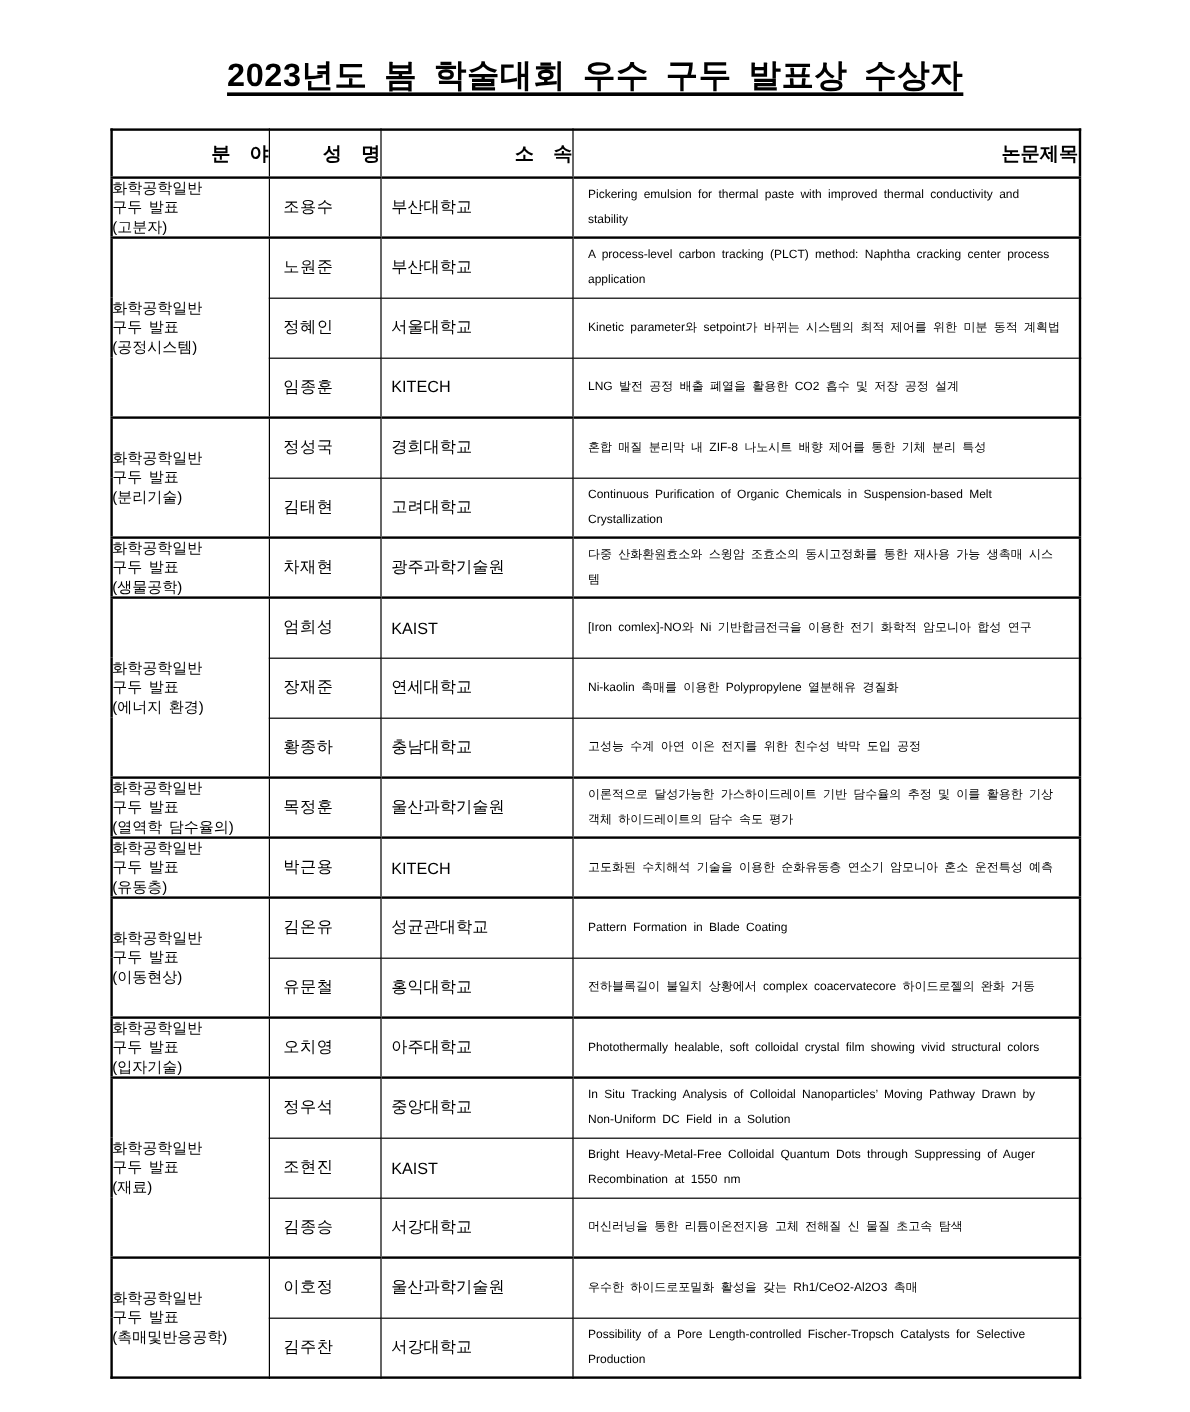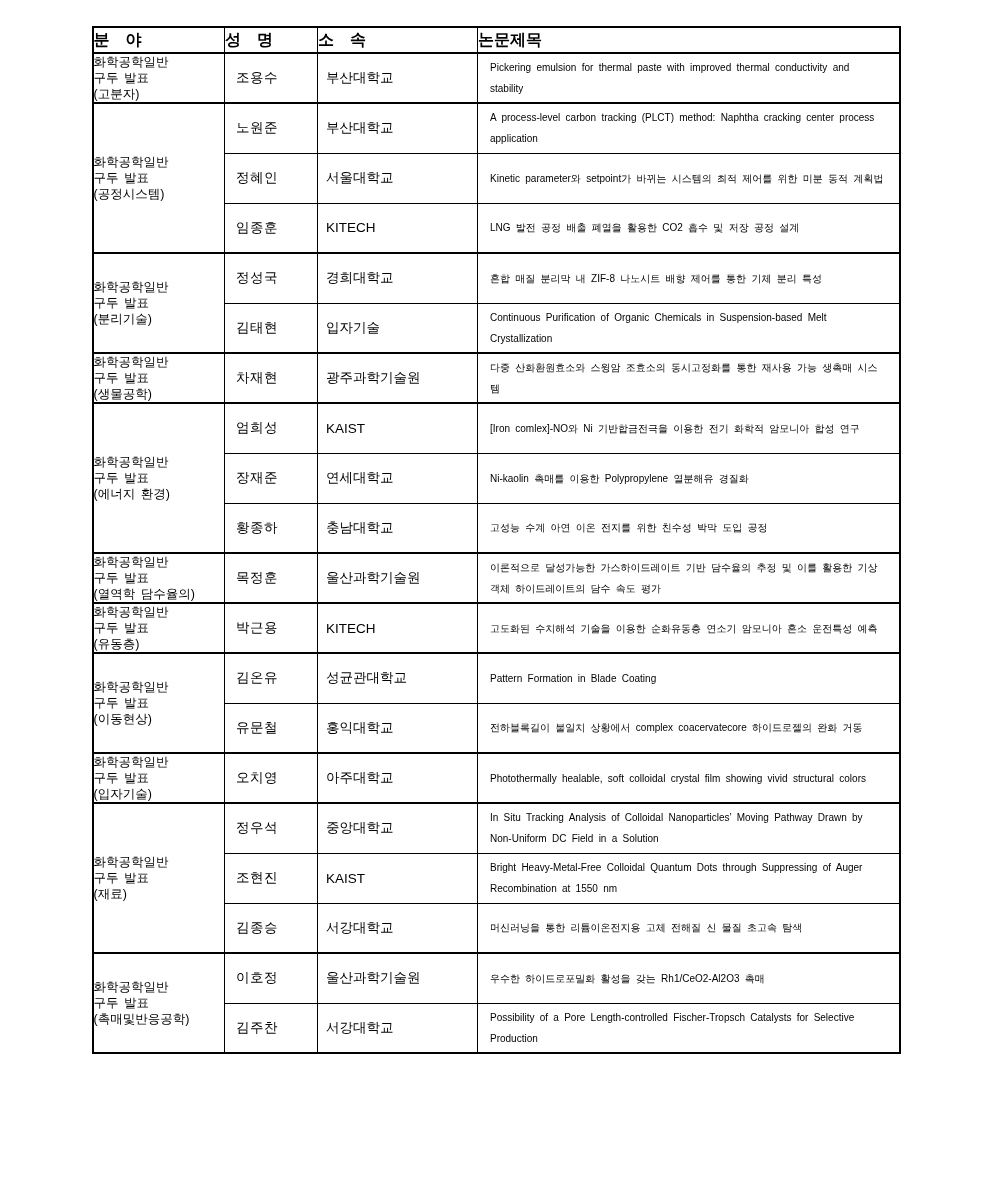--- a/index.html
+++ b/index.html
@@ -36,24 +36,24 @@
   col.c-field { width: 132px; }
   col.c-name  { width: 93px;  }
   col.c-affil { width: 160px; }
   col.c-title { width: 422px; }
   th, td {
     border: 1px solid #000;
     vertical-align: middle;
     overflow: hidden;
   }
   thead th {
-    height: 26px;
+    height: 40px;
     font-size: 16px;
     font-weight: bold;
-    text-align: left;
+    text-align: right;
     border-bottom: 1.5px solid #000;
   }
   tbody tr { height: 50px; }
   td.field-cell {
     text-align: left;
     font-size: 12.5px;
     line-height: 16px;
     word-spacing: 2px;
   }
   td.name-cell {
@@ -71,20 +71,21 @@
     line-height: 21px;
     padding: 1px 12px;
     word-spacing: 2.5px;
   }
   tr.group-start > td, td.group-start { border-top: 2px solid #000; }
 </style>
 </head>
 <body>
 
 <div class="page">
+  <div class="doc-title">2023년도 봄 학술대회 우수 구두 발표상 수상자</div>
 
   <table class="award-table">
     <colgroup>
       <col class="c-field">
       <col class="c-name">
       <col class="c-affil">
       <col class="c-title">
     </colgroup>
     <thead>
       <tr>
@@ -130,21 +131,21 @@
             <div>화학공학일반</div>
             <div>구두 발표</div>
             <div>(분리기술)</div>
           </td>
           <td class="name-cell group-start">정성국</td>
           <td class="affiliation-cell group-start">경희대학교</td>
           <td class="title-cell group-start">혼합 매질 분리막 내 ZIF-8 나노시트 배향 제어를 통한 기체 분리 특성</td>
         </tr>
         <tr>
           <td class="name-cell">김태현</td>
-          <td class="affiliation-cell">입자기술</td>
+          <td class="affiliation-cell">고려대학교</td>
           <td class="title-cell">Continuous Purification of Organic Chemicals in Suspension-based Melt Crystallization</td>
         </tr>
         <tr class="group-start">
           <td class="field-cell group-start" rowspan="1">
             <div>화학공학일반</div>
             <div>구두 발표</div>
             <div>(생물공학)</div>
           </td>
           <td class="name-cell group-start">차재현</td>
           <td class="affiliation-cell group-start">광주과학기술원</td>

